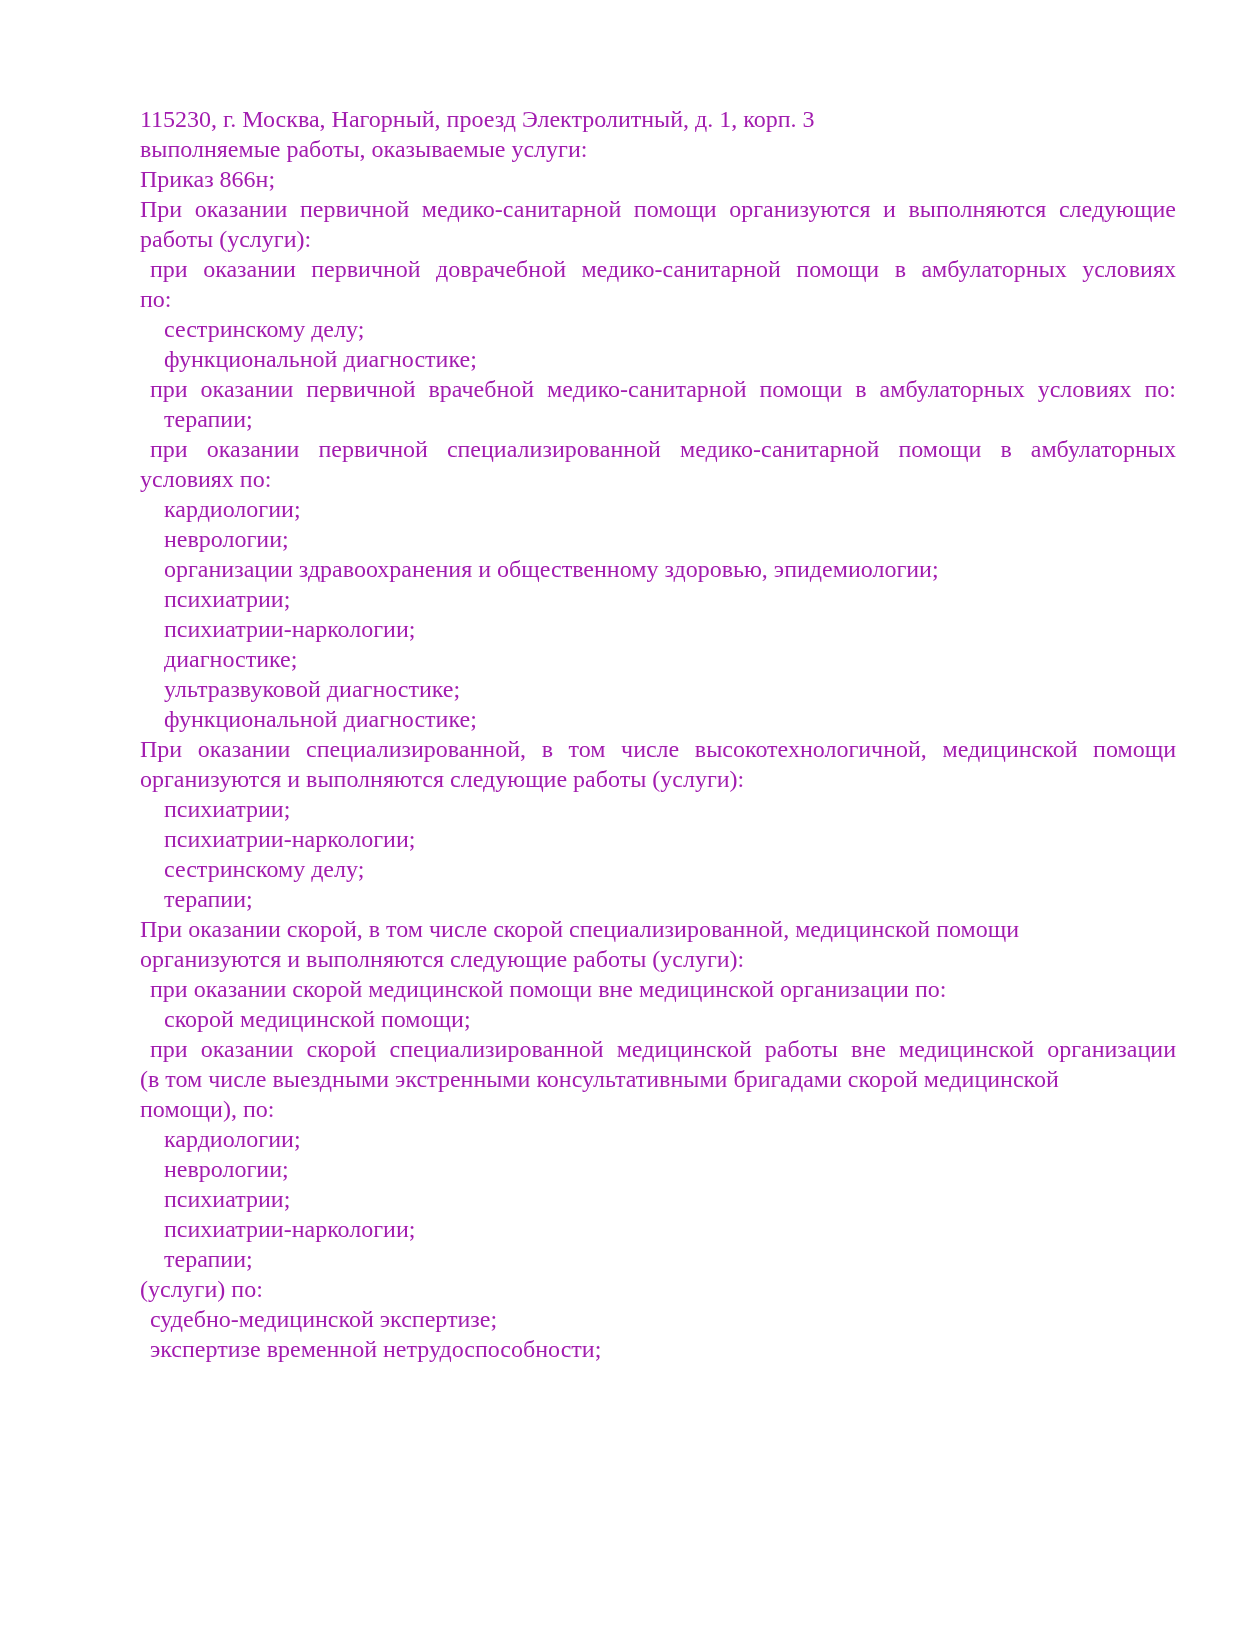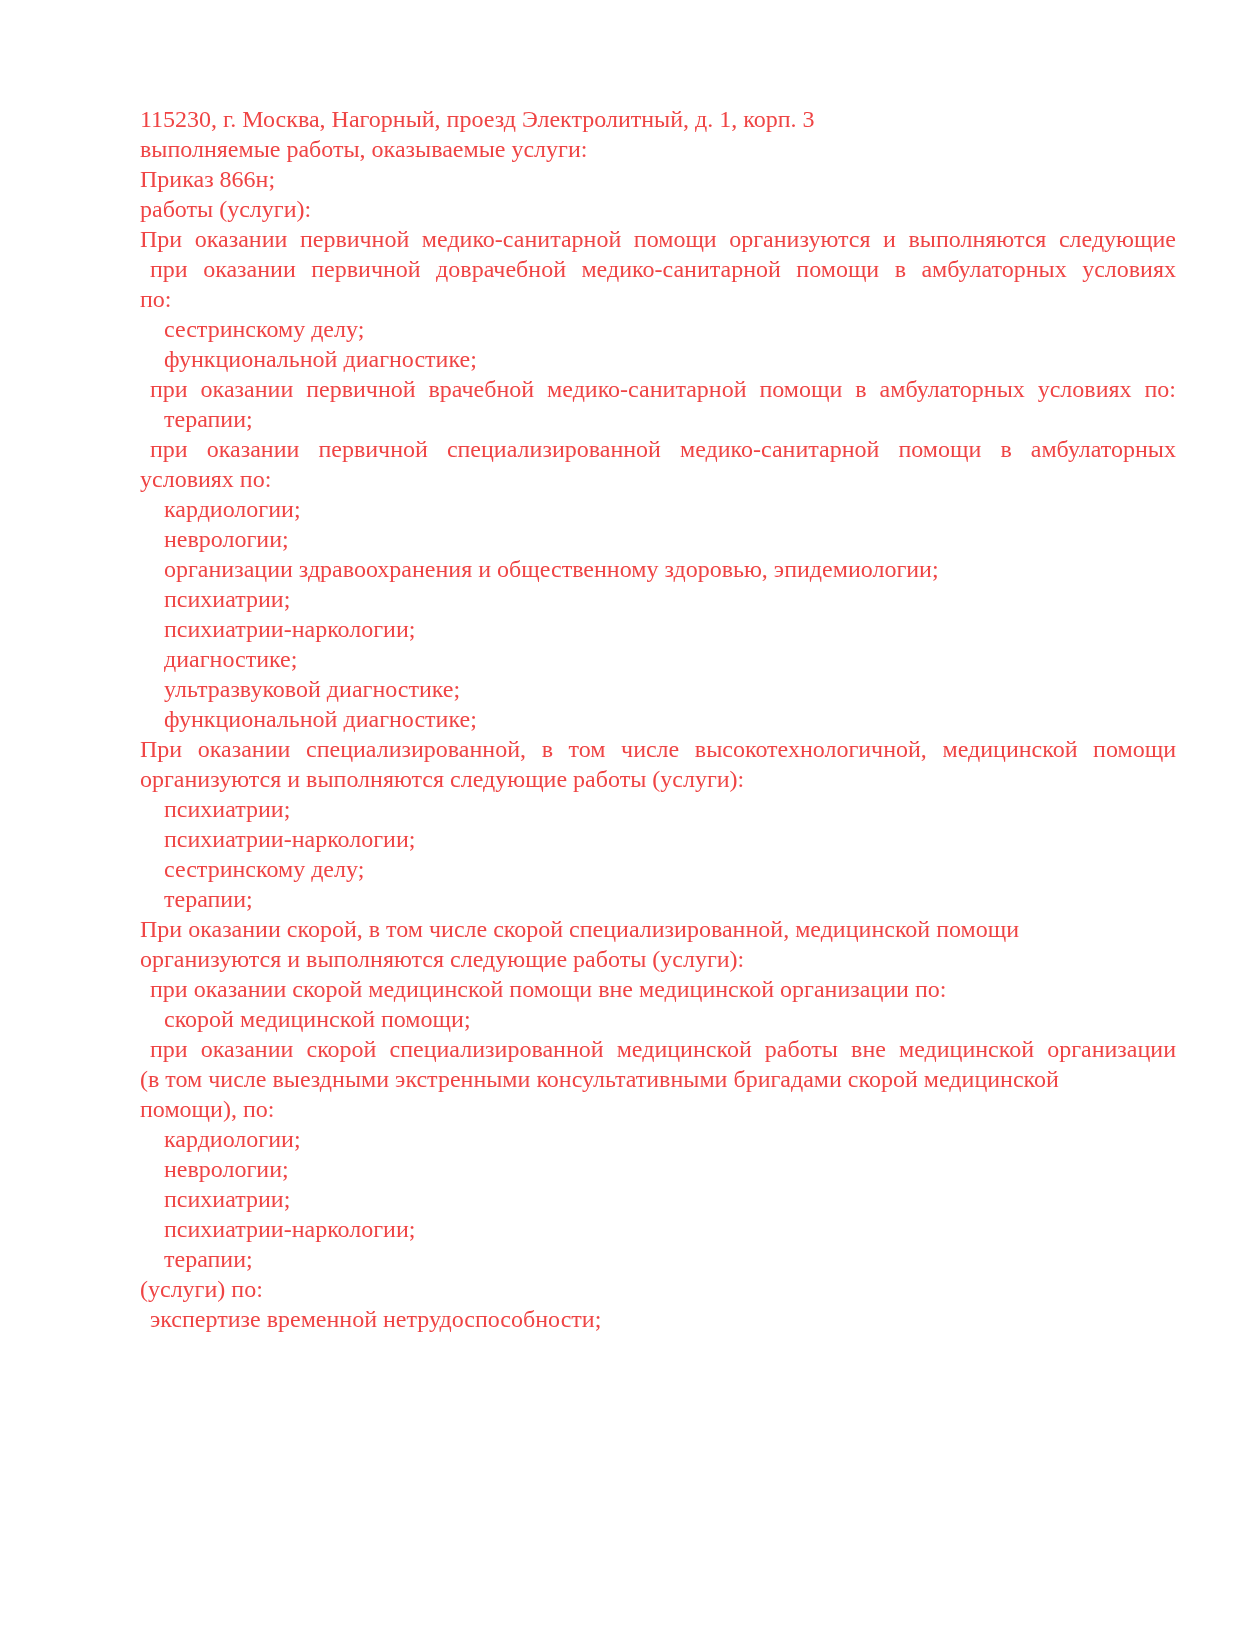--- a/index.html
+++ b/index.html
@@ -15,21 +15,21 @@
     overflow: hidden;
     font-family: "Liberation Serif", "DejaVu Serif", serif;
   }
   .textblock {
     position: absolute;
     left: 140px;
     top: 104px;
     width: 1036px;
     font-size: 24px;
     line-height: 30px;
-    color: #ef4444;
+    color: #a21caf;
     font-weight: 400;
     letter-spacing: 0;
   }
   .line {
     white-space: nowrap;
   }
   .line.ind1 { padding-left: 10px; }
   .line.ind2 { padding-left: 24px; }
   .line.just {
     white-space: normal;
@@ -38,22 +38,22 @@
   }
 </style>
 </head>
 <body>
 
 <div class="page">
   <div class="textblock" id="license-text">
       <div class="line">115230, г. Москва, Нагорный, проезд Электролитный, д. 1, корп. 3</div>
       <div class="line">выполняемые работы, оказываемые услуги:</div>
       <div class="line">Приказ 866н;</div>
+      <div class="line just">При оказании первичной медико-санитарной помощи организуются и выполняются следующие</div>
       <div class="line">работы (услуги):</div>
-      <div class="line just">При оказании первичной медико-санитарной помощи организуются и выполняются следующие</div>
       <div class="line ind1 just">при оказании первичной доврачебной медико-санитарной помощи в амбулаторных условиях</div>
       <div class="line">по:</div>
       <div class="line ind2">сестринскому делу;</div>
       <div class="line ind2">функциональной диагностике;</div>
       <div class="line ind1 just">при оказании первичной врачебной медико-санитарной помощи в амбулаторных условиях по:</div>
       <div class="line ind2">терапии;</div>
       <div class="line ind1 just">при оказании первичной специализированной медико-санитарной помощи в амбулаторных</div>
       <div class="line">условиях по:</div>
       <div class="line ind2">кардиологии;</div>
       <div class="line ind2">неврологии;</div>
@@ -75,15 +75,16 @@
       <div class="line ind2">скорой медицинской помощи;</div>
       <div class="line ind1 just">при оказании скорой специализированной медицинской работы вне медицинской организации</div>
       <div class="line">(в том числе выездными экстренными консультативными бригадами скорой медицинской</div>
       <div class="line">помощи), по:</div>
       <div class="line ind2">кардиологии;</div>
       <div class="line ind2">неврологии;</div>
       <div class="line ind2">психиатрии;</div>
       <div class="line ind2">психиатрии-наркологии;</div>
       <div class="line ind2">терапии;</div>
       <div class="line">(услуги) по:</div>
+      <div class="line ind1">судебно-медицинской экспертизе;</div>
       <div class="line ind1">экспертизе временной нетрудоспособности;</div>
     </div>
 </div>
 
 </body></html>

